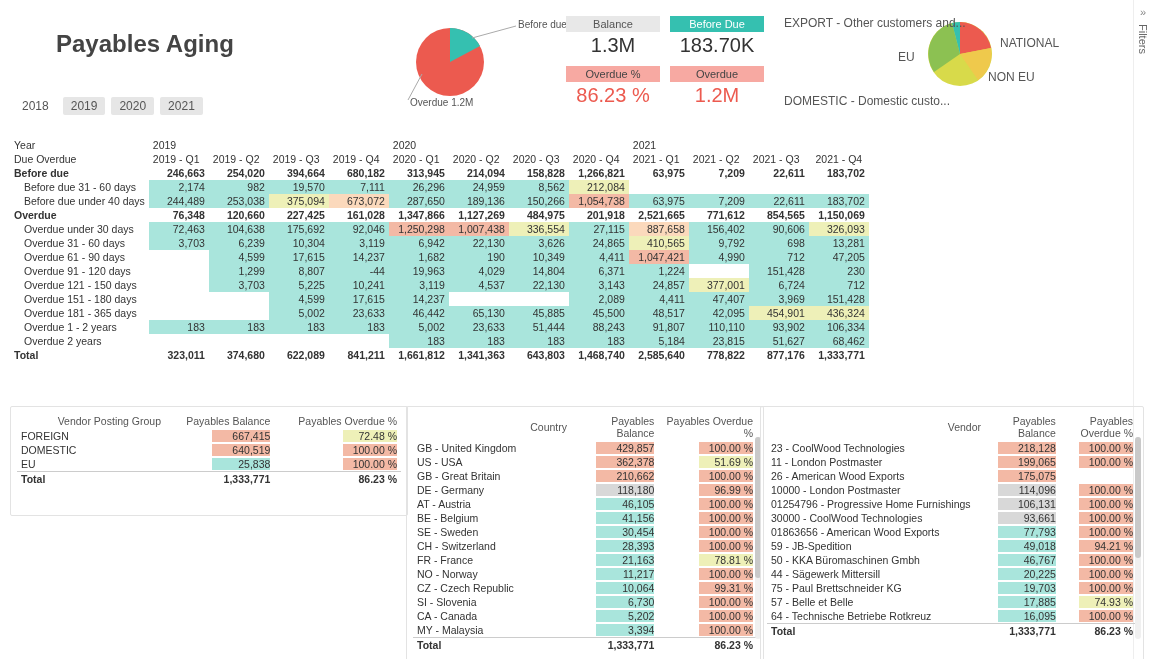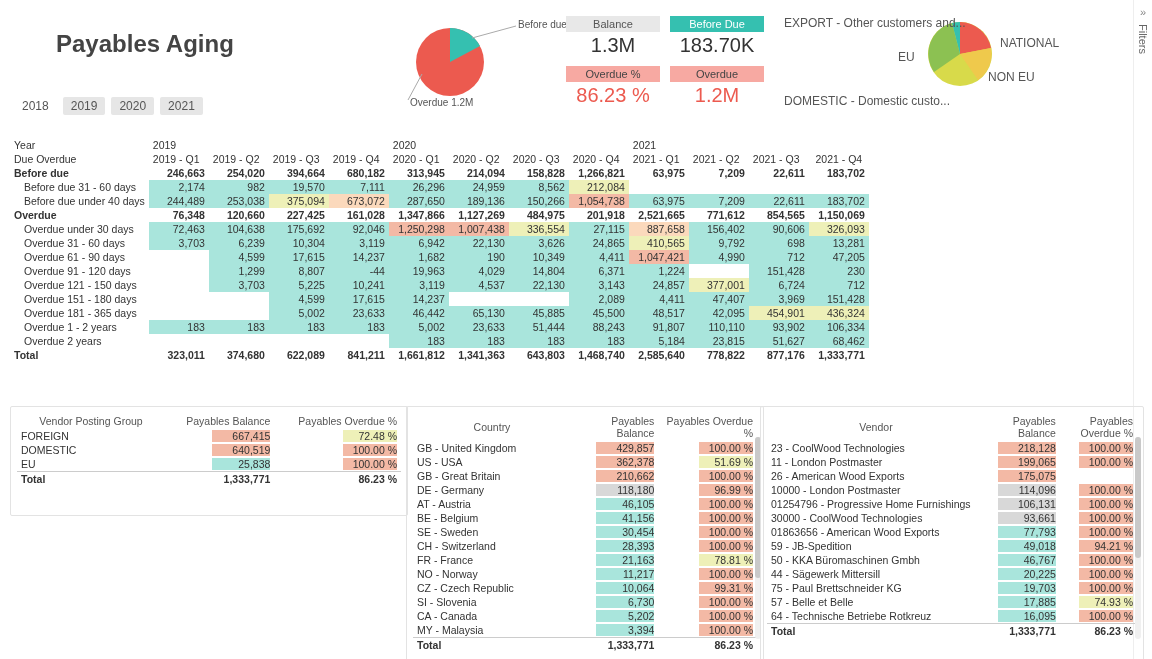--- a/index.html
+++ b/index.html
@@ -36,21 +36,21 @@
   .matrix .rowlabel{text-align:left;min-width:118px}
   .matrix .indent{padding-left:14px}
   .matrix .bold td{font-weight:700}
   .lowcell{background:#a9e5dc}
   .midcell{background:#eef0b8}
   .highcell{background:#f3b9a5}
   .hcell{background:#fbd9bc}
   
   .panel{position:absolute;border:1px solid #e3e3e3;border-radius:2px;padding:6px;font-size:10.5px;overflow:hidden}
   .panel table{border-collapse:collapse;width:100%}
-  .panel th{font-weight:400;color:#555;text-align:center;padding:2px 4px}
+  .panel th{font-weight:400;color:#555;text-align:right;padding:2px 4px}
   .panel td{padding:1px 4px}
   .panel .num{text-align:right}
   .panel .scroll{position:absolute;right:2px;top:30px;bottom:24px;width:6px;background:#f0f0f0;border-radius:3px}
   .panel .thumb{position:absolute;width:6px;background:#c9c9c9;border-radius:3px}
   .pnl-a{left:10px;top:406px;width:384px;height:96px}
   .pnl-b{left:406px;top:406px;width:344px;height:244px}
   .pnl-c{left:760px;top:406px;width:370px;height:244px}
   .totalrow td{font-weight:700;border-top:1px solid #ccc}
   .bal{display:inline-block;min-width:58px;text-align:right}
   .pct{display:inline-block;min-width:54px;text-align:right}

